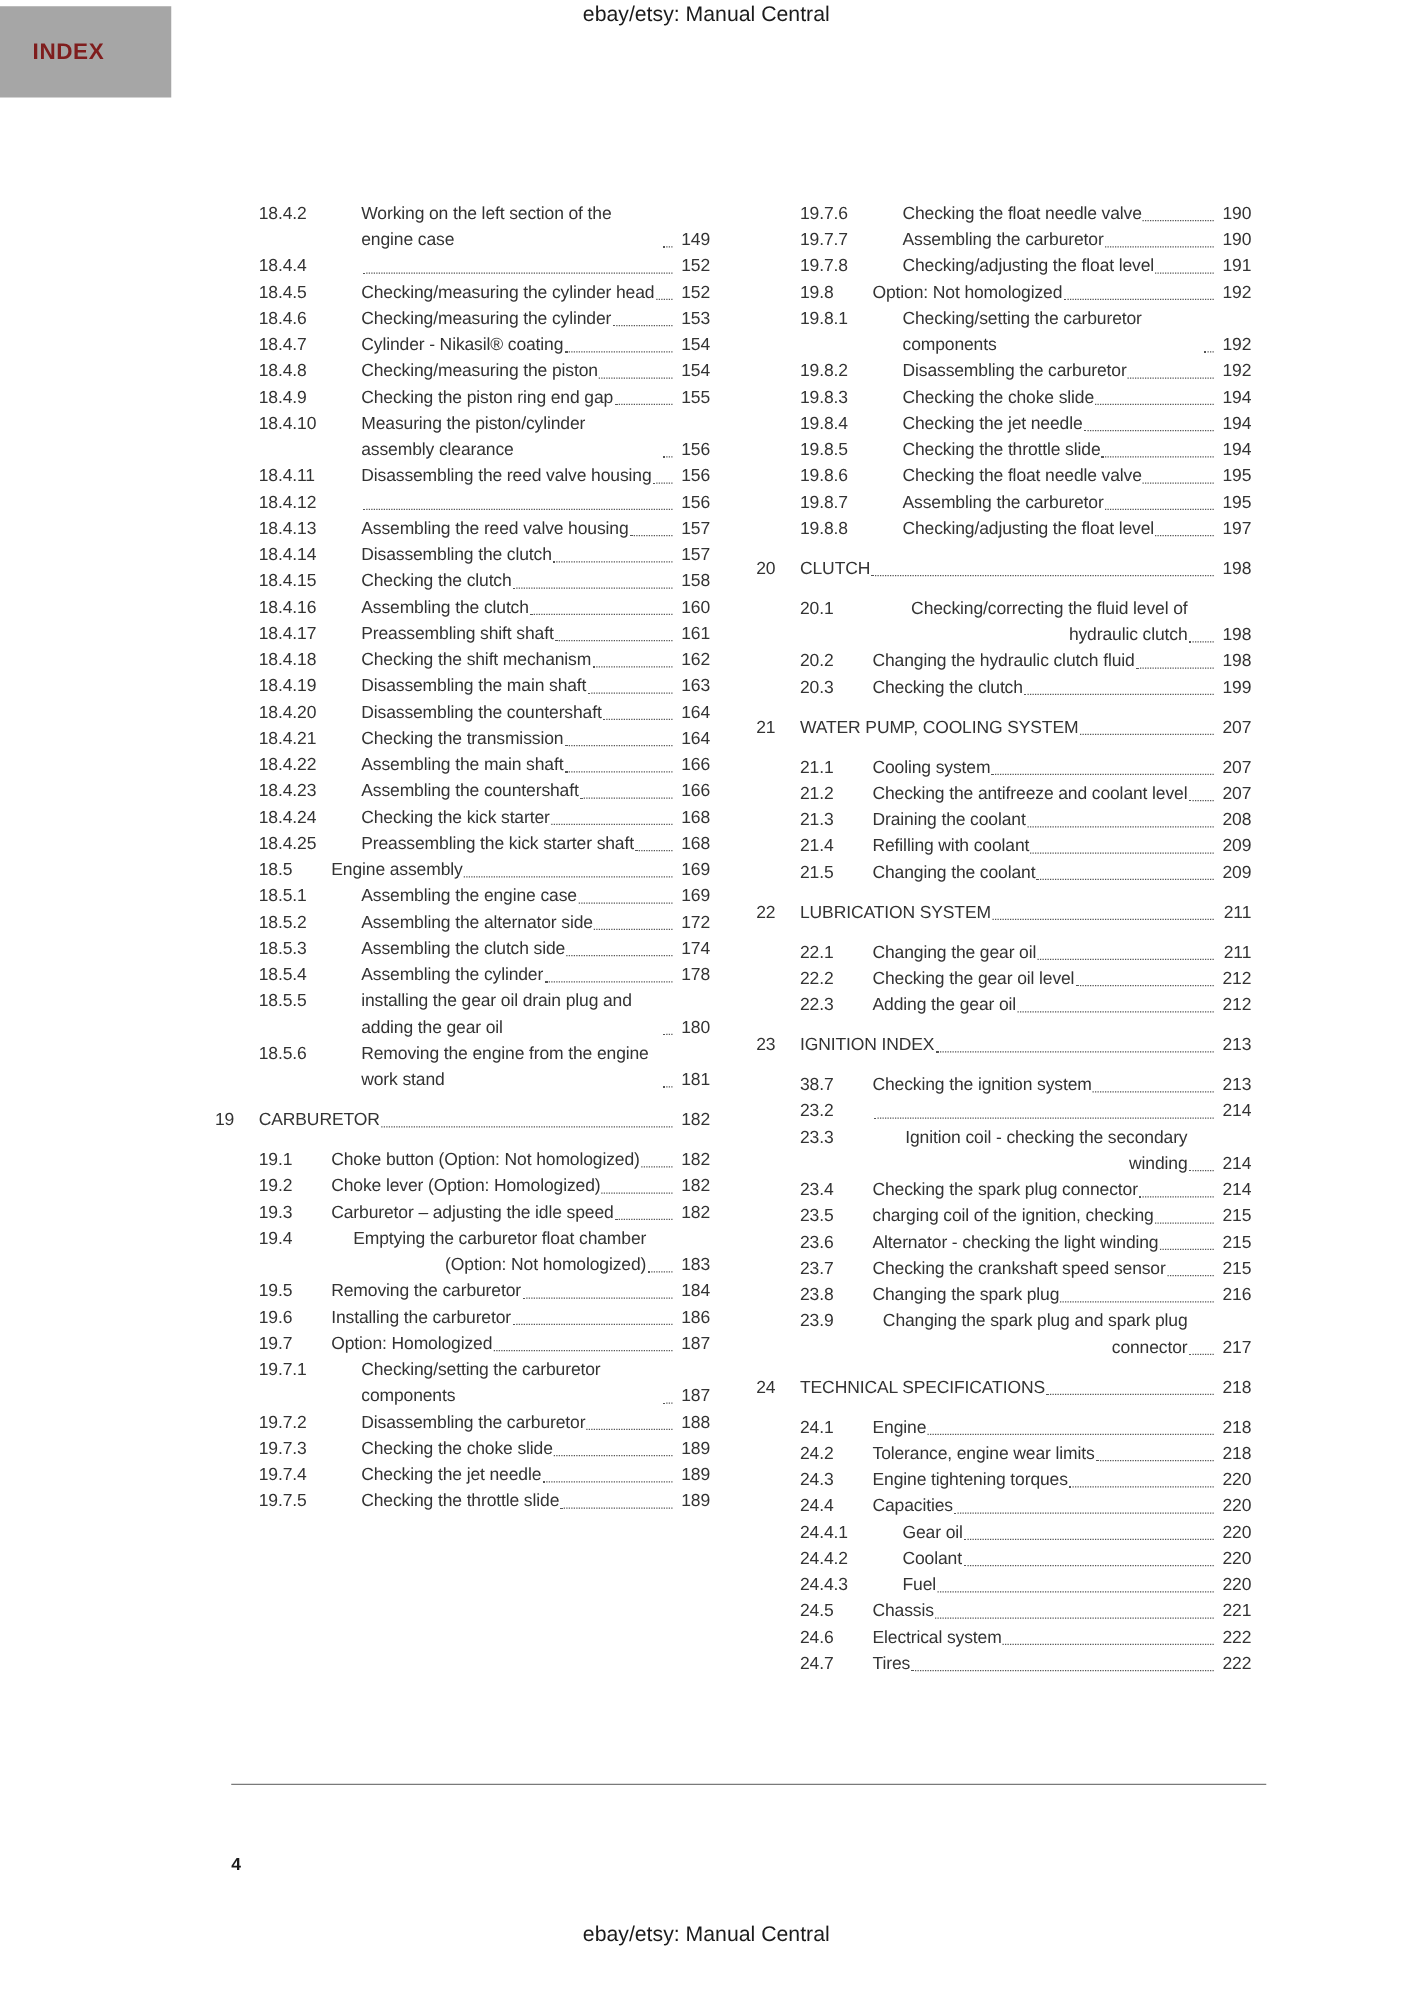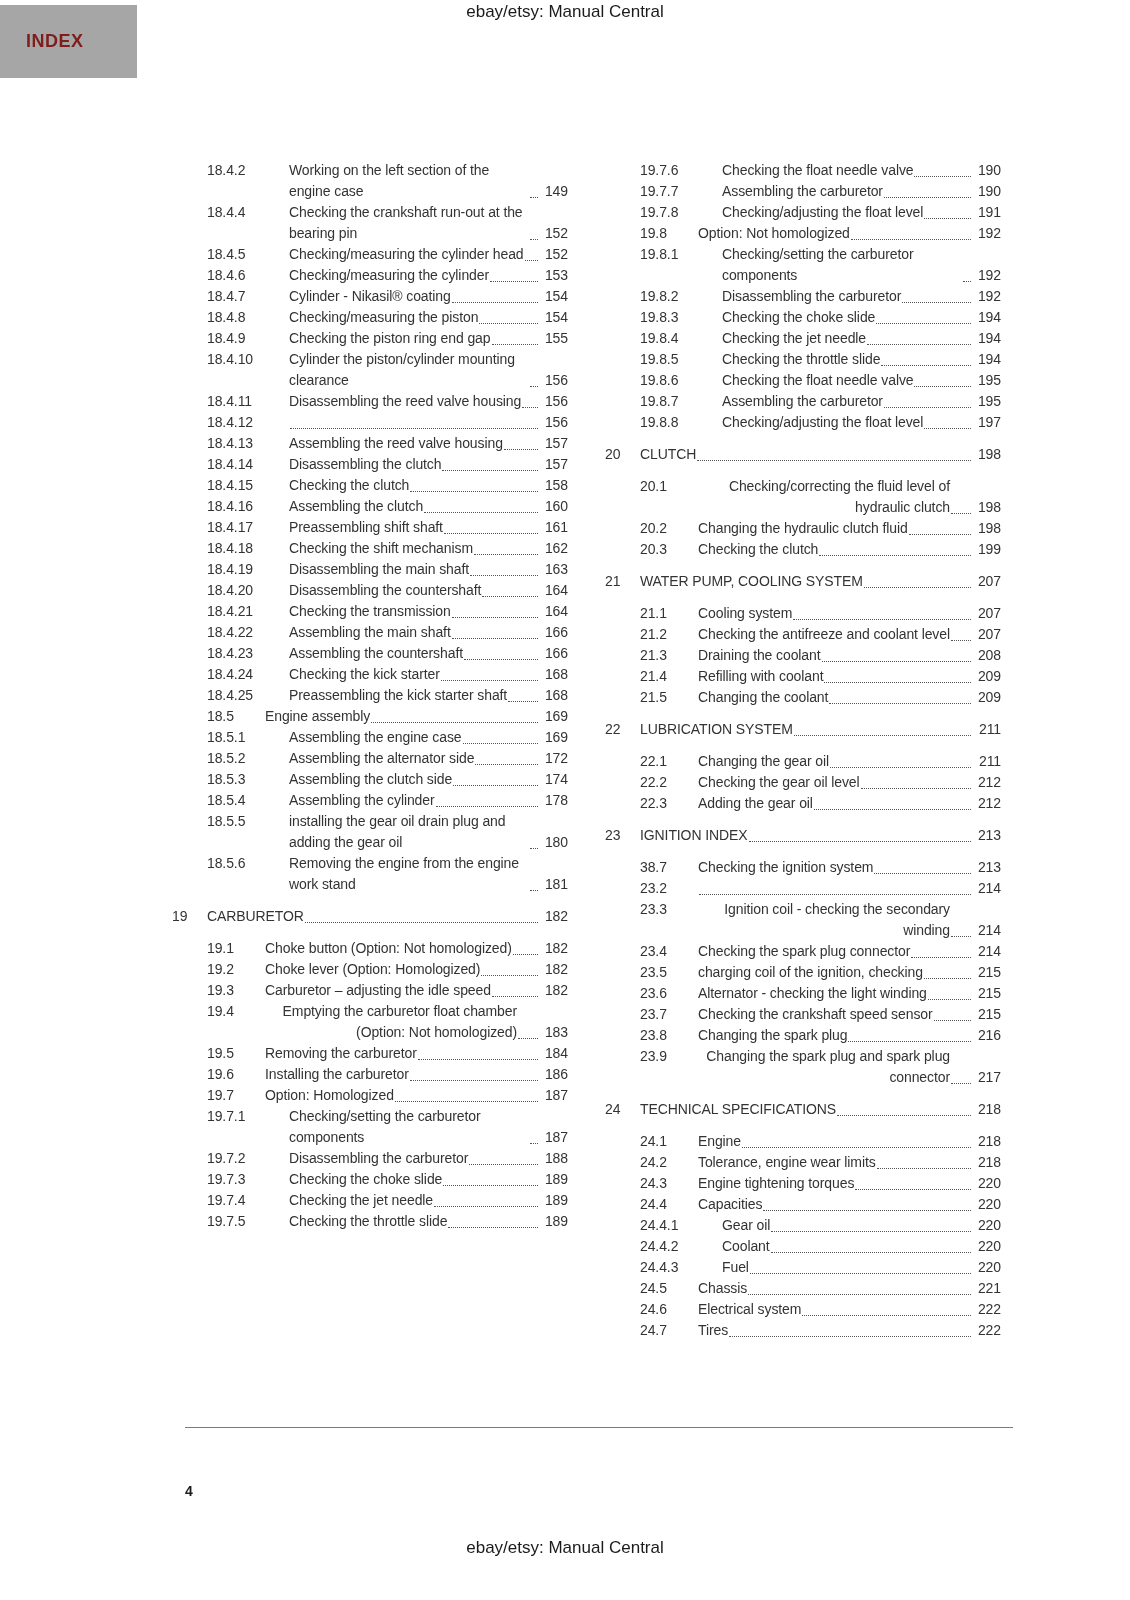--- a/index.html
+++ b/index.html
@@ -129,21 +129,20 @@
 <main class="toc">
   <div class="col" id="col-left">
       <div class="entry d3">
         <span class="num">18.4.2</span>
         <span class="title">Working on the left section of the engine case</span>
         <span class="leader"></span>
         <span class="page-num">149</span>
       </div>
       <div class="entry d3">
         <span class="num">18.4.4</span>
-        <span class="title">Checking the crankshaft run-out at the bearing pin</span>
         <span class="leader"></span>
         <span class="page-num">152</span>
       </div>
       <div class="entry d3">
         <span class="num">18.4.5</span>
         <span class="title">Checking/measuring the cylinder head</span>
         <span class="leader"></span>
         <span class="page-num">152</span>
       </div>
       <div class="entry d3">
@@ -165,21 +164,21 @@
         <span class="page-num">154</span>
       </div>
       <div class="entry d3">
         <span class="num">18.4.9</span>
         <span class="title">Checking the piston ring end gap</span>
         <span class="leader"></span>
         <span class="page-num">155</span>
       </div>
       <div class="entry d3">
         <span class="num">18.4.10</span>
-        <span class="title">Cylinder the piston/cylinder mounting clearance</span>
+        <span class="title">Measuring the piston/cylinder assembly clearance</span>
         <span class="leader"></span>
         <span class="page-num">156</span>
       </div>
       <div class="entry d3">
         <span class="num">18.4.11</span>
         <span class="title">Disassembling the reed valve housing</span>
         <span class="leader"></span>
         <span class="page-num">156</span>
       </div>
       <div class="entry d3">

